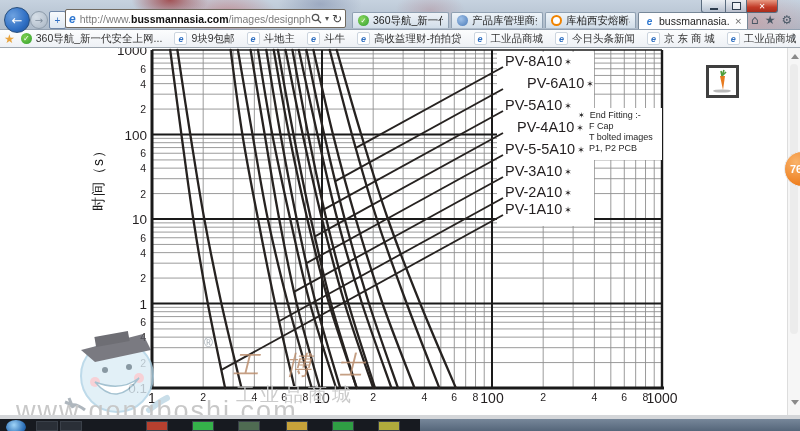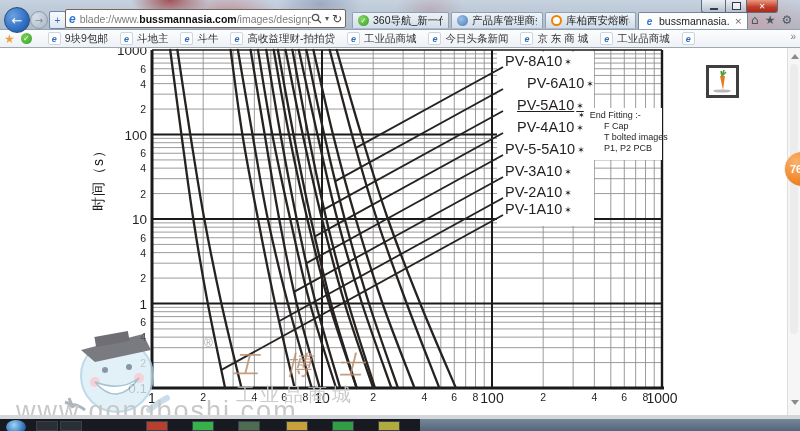--- a/index.html
+++ b/index.html
@@ -75,21 +75,21 @@
   .content{position:absolute;left:0;top:48px;width:800px;height:367px;background:#fff;z-index:0;}
   #chart-svg{position:absolute;left:0;top:0;z-index:1;pointer-events:none;}
   .yaxis-title{position:absolute;left:60px;top:167px;width:80px;height:20px;z-index:2;
     transform:rotate(-90deg);text-align:center;font-size:14px;color:#1a1a1a;letter-spacing:1px;}
   #curve-labels{position:absolute;left:0;top:0;z-index:2;}
   .curve-label{position:absolute;font-size:14.5px;color:#231f20;white-space:nowrap;}
   .star{font-family:"DejaVu Sans",sans-serif;font-size:9px;vertical-align:1px;margin-left:2px;}
   .legend{position:absolute;left:578px;top:110px;z-index:2;font-size:9px;color:#1f1f1f;line-height:11px;}
   .legend .row1{display:flex;}
   .legend .bullet{font-family:"DejaVu Sans",sans-serif;font-size:8px;margin-right:5px;}
-  .legend .ind{margin-left:26px;}
+  .legend .ind{margin-left:11px;}
   .carrot-box{position:absolute;left:706px;top:65px;width:27px;height:27px;z-index:2;
     border:3px solid #3f3f3f;background:#fff;}
   
   .wm{position:absolute;z-index:3;pointer-events:none;}
   .wm-brand{left:233px;top:348px;font-family:"Liberation Serif",serif;font-style:italic;
     font-size:26px;letter-spacing:10px;color:#bc8f6f;opacity:.85;}
   .wm-reg{left:204px;top:336px;font-size:12px;color:#9aa4ad;opacity:.9;}
   .wm-sub{left:236px;top:382px;font-size:19px;letter-spacing:5px;color:#c9c9c9;opacity:.95;}
   .wm-site{left:16px;top:396px;font-size:27px;letter-spacing:2px;color:#c6c6c6;opacity:.95;}
   
@@ -243,21 +243,21 @@
     <line x1="503" y1="155" x2="306.0" y2="263.4" stroke="#262220" stroke-width="1.8"></line>
     <line x1="503" y1="177" x2="294.0" y2="291.9" stroke="#262220" stroke-width="1.8"></line>
     <line x1="503" y1="198" x2="279.0" y2="321.2" stroke="#262220" stroke-width="1.8"></line>
     <line x1="503" y1="215" x2="221.0" y2="370.1" stroke="#262220" stroke-width="1.8"></line>
   </svg>
 
 <div class="yaxis-title">时间（s）</div>
 <div id="curve-labels">
     <div class="curve-label" style="left: 505px; top: 53px;"><span>PV-8A10</span><span class="star">✶</span></div>
     <div class="curve-label" style="left: 527px; top: 75px;"><span>PV-6A10</span><span class="star">✶</span></div>
-    <div class="curve-label" style="left: 517px; top: 97px; text-decoration: underline;"><span>PV-5A10</span><span class="star">✶</span></div>
+    <div class="curve-label" style="left: 505px; top: 97px;"><span>PV-5A10</span><span class="star">✶</span></div>
     <div class="curve-label" style="left: 505px; top: 119px; margin-left: 12px;"><span>PV-4A10</span><span class="star">✶</span></div>
     <div class="curve-label" style="left: 505px; top: 141px;"><span>PV-5-5A10</span><span class="star">✶</span></div>
     <div class="curve-label" style="left: 505px; top: 163px;"><span>PV-3A10</span><span class="star">✶</span></div>
     <div class="curve-label" style="left: 505px; top: 184px;"><span>PV-2A10</span><span class="star">✶</span></div>
     <div class="curve-label" style="left: 505px; top: 201px;"><span>PV-1A10</span><span class="star">✶</span></div>
   </div>
 
 <div class="legend">
   <div class="row1">
     <span class="bullet">✶</span>
@@ -321,21 +321,21 @@
   </div>
 <div class="fwdbtn">
     <span>→</span>
   </div>
 <div class="addonbtn">
     <span>+</span>
   </div>
 
 <div class="urlbar">
   <span class="ie-e">e</span>
-  <span class="urltext"><span>blade://www.</span><span class="host">bussmannasia.com</span><span>/images/designphoto/2011_11/755934916</span></span>
+  <span class="urltext"><span>http://www.</span><span class="host">bussmannasia.com</span><span>/images/designphoto/2011_11/755934916</span></span>
   <span class="url-icons">
     <svg width="11" height="11">
       <circle cx="4.5" cy="4.5" r="3.2" fill="none" stroke="#555" stroke-width="1.3"></circle>
       <line x1="7" y1="7" x2="10" y2="10" stroke="#555" stroke-width="1.3"></line>
     </svg>
     <span class="caret">▾</span>
     <span class="refresh">↻</span>
   </span>
 </div>
 
@@ -363,20 +363,21 @@
   <span>⌂</span>
   <span>★</span>
   <span>⚙</span>
 </div>
 
 <div class="favbar">
   <span class="favstar">★</span>
   <span id="fav-items" style="display:inline-flex;">
       <span class="fav-item">
         <span class="fav-ico g360">✓</span>
+        <span>360导航_新一代安全上网...</span>
       </span>
       <span class="fav-item">
         <span class="fav-ico e">e</span>
         <span>9块9包邮</span>
       </span>
       <span class="fav-item">
         <span class="fav-ico e">e</span>
         <span>斗地主</span>
       </span>
       <span class="fav-item">

